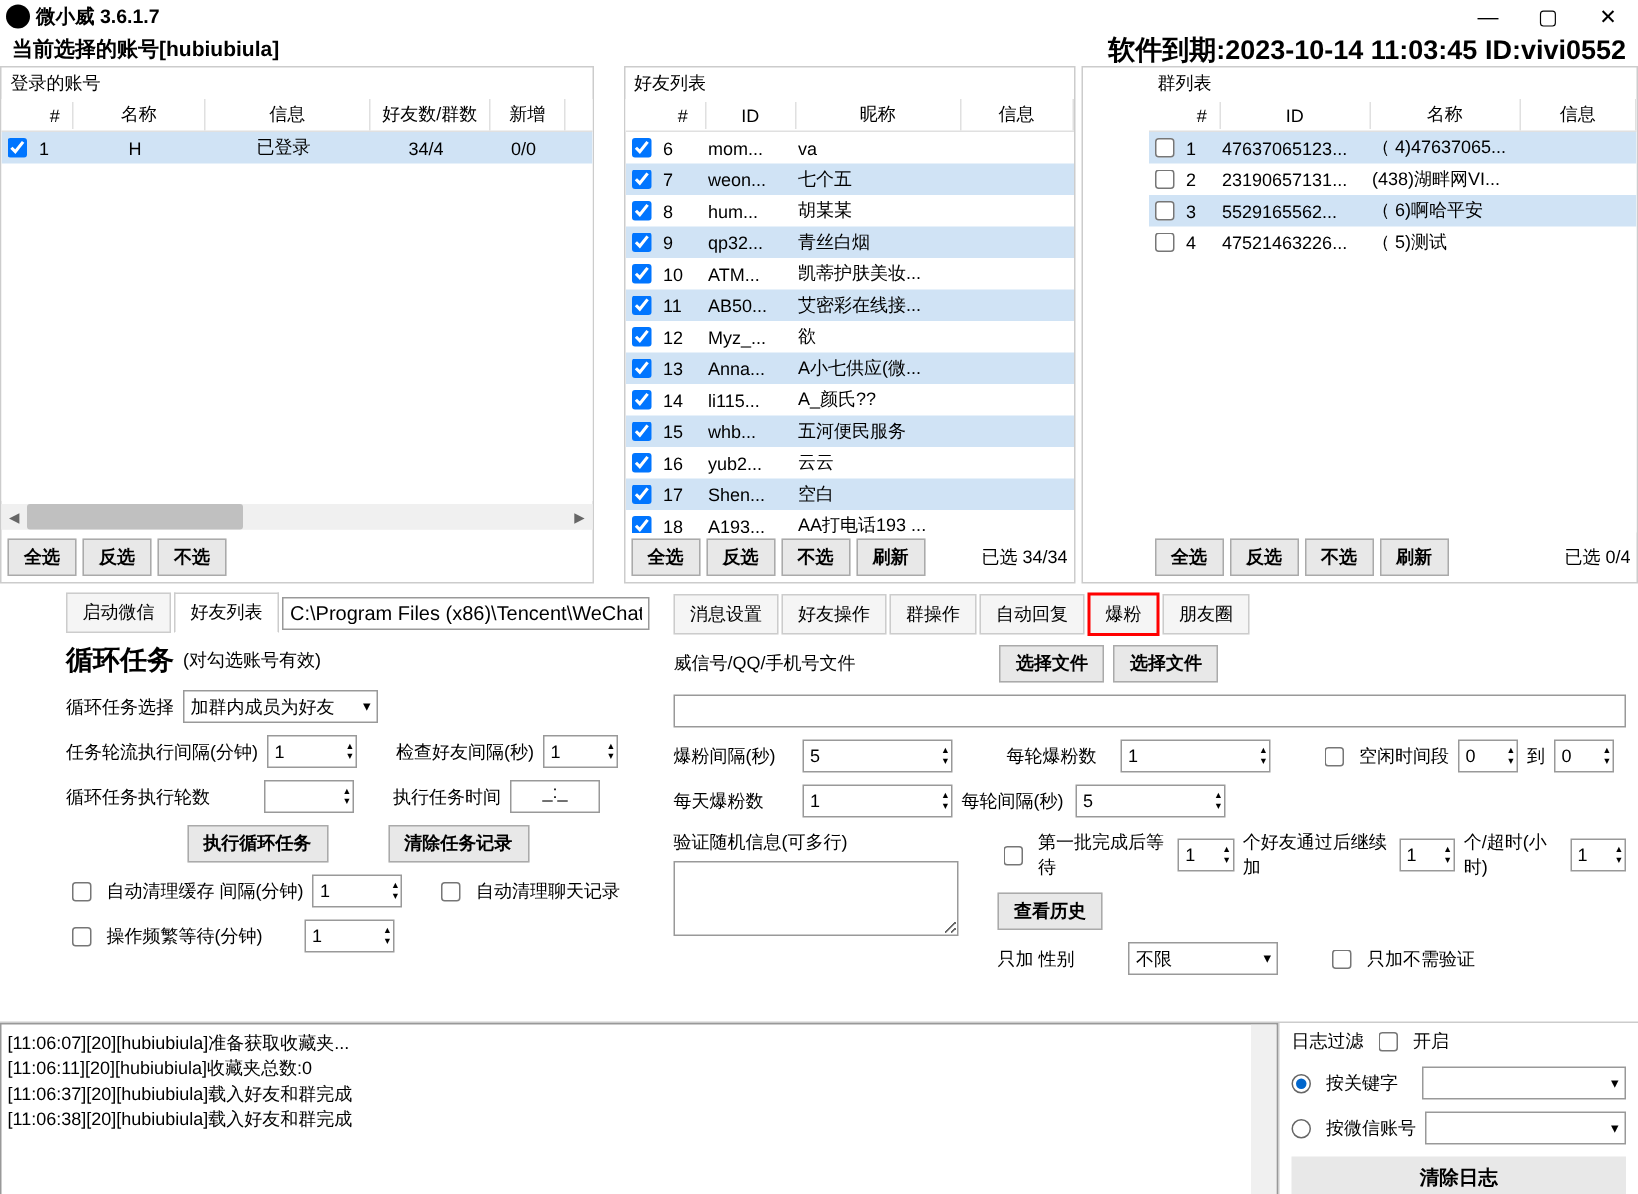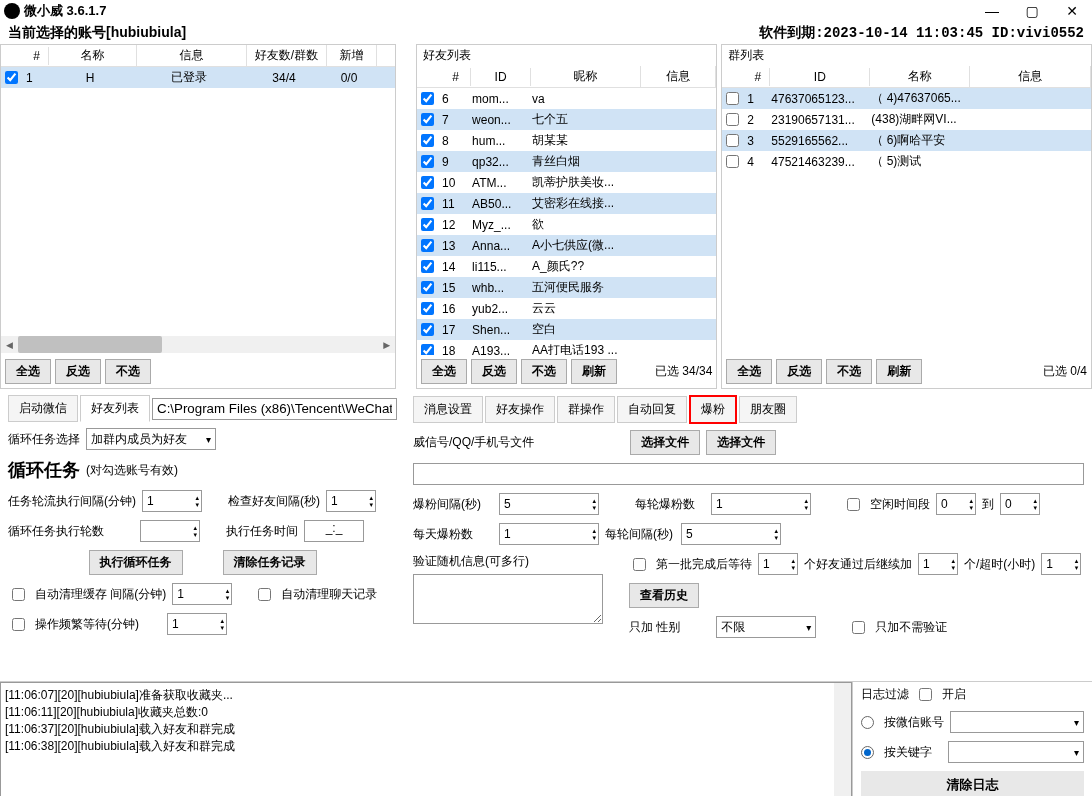--- a/index.html
+++ b/index.html
@@ -3,43 +3,43 @@
 <meta charset="utf-8">
 <style>
 * { box-sizing: border-box; margin: 0; padding: 0; }
 body { font-family: "Microsoft YaHei", SimSun, sans-serif; font-size: 12px; background: #fff; width: 1092px; height: 796px; overflow: hidden; }
 .titlebar { height: 22px; display: flex; align-items: center; padding: 0 4px; background: #fff; }
 .titlebar .icon { width: 16px; height: 16px; background: #000; border-radius: 50%; margin-right: 4px; }
 .titlebar .title { font-weight: bold; font-size: 13px; flex: 1; }
 .winbtns { display: flex; gap: 8px; }
 .winbtn { width: 32px; height: 18px; display: flex; align-items: center; justify-content: center; font-size: 14px; }
 .header2 { height: 22px; display: flex; align-items: center; padding: 0 8px; font-weight: bold; font-size: 14px; }
-.header2 .right { margin-left: auto; font-family: Liberation Mono, monospace; font-size: 14px; }
+.header2 .right { margin-left: auto; font-family: Liberation Sans, sans-serif; font-size: 18px; }
 .main { display: flex; height: 345px; }
 .panel { border: 1px solid #ccc; display: flex; flex-direction: column; }
 .panel-title { padding: 2px 6px; font-size: 12px; }
 .accounts { width: 405px; }
 .friends { width: 308px; margin-left: 20px; }
-.groups { width: 379px; margin-left: 4px; }
+.groups { width: 379px; margin-left: 4px; padding-left: 44px; }
 .thead { display: flex; background: #fff; border-bottom: 1px solid #e0e0e0; height: 22px; align-items: center; }
 .th { padding: 2px 6px; border-right: 1px solid #e0e0e0; text-align: center; }
 .tbody { flex: 1; overflow-y: auto; background: #fff; }
 .row { display: flex; height: 21px; align-items: center; }
 .row.sel { background: #d0e3f5; }
 .td { padding: 0 4px; overflow: hidden; white-space: nowrap; text-overflow: ellipsis; }
 .cb { width: 13px; height: 13px; margin: 0 4px; }
 .scrollbar-h { height: 17px; background: #f0f0f0; display: flex; align-items: center; margin: 2px 0; }
 .sb-btn { width: 17px; height: 17px; background: #f0f0f0; display: flex; align-items: center; justify-content: center; font-size: 9px; color: #666; }
 .sb-track { flex: 1; height: 17px; background: #f0f0f0; position: relative; }
 .sb-thumb { height: 17px; background: #c0c0c0; border-radius: 2px; position: absolute; }
 .btnrow { display: flex; gap: 4px; padding: 4px; align-items: center; }
 .btn { background: #e8e8e8; border: 1px solid #aaa; padding: 3px 10px; font-size: 12px; cursor: pointer; font-weight: bold; }
 .sel-label { margin-left: auto; font-size: 12px; }
 .mid-section { display: flex; height: 290px; margin-top: 2px; }
-.left-col { width: 405px; padding: 4px 8px; }
+.left-col { width: 405px; padding: 4px 8px; margin-left: 36px; }
 .right-col { flex: 1; padding: 4px 8px; }
 .tabrow { display: flex; align-items: center; gap: 2px; margin-bottom: 6px; }
 .tab { padding: 4px 10px; background: #f5f5f5; border: 1px solid #ccc; cursor: pointer; }
 .tab.active { background: #fff; border-bottom: 1px solid #fff; }
 .tab.highlight { border: 2px solid red; }
 .pathbox { flex: 1; border: 1px solid #999; padding: 2px 4px; height: 22px; }
 .form-line { display: flex; align-items: center; gap: 6px; margin-bottom: 8px; }
 .label { font-size: 12px; }
 .combo { border: 1px solid #999; padding: 2px 4px; height: 22px; display: flex; align-items: center; background: #fff; }
 .combo::after { content: "▾"; margin-left: auto; font-size: 10px; }
@@ -70,20 +70,21 @@
 </div>
 
 <div class="header2">
   <span>当前选择的账号[hubiubiula]</span>
   <span class="right">软件到期:2023-10-14 11:03:45 ID:vivi0552</span>
 </div>
 
 <div class="main">
 
   <div class="panel accounts">
+    <div class="panel-title">登录的账号</div>
     <div class="thead">
       <div style="width:24px"></div>
       <div class="th" style="width:24px">#</div>
       <div class="th" style="width:88px">名称</div>
       <div class="th" style="width:110px">信息</div>
       <div class="th" style="width:80px">好友数/群数</div>
       <div class="th" style="width:50px">新增</div>
     </div>
     <div class="tbody" id="acc-body">
         <div class="row sel">
@@ -231,21 +232,21 @@
         </div>
         <div class="row sel">
           <input type="checkbox" class="cb" style="">
           <div class="td" style="width:24px">3</div>
           <div class="td" style="width:100px">552916556​2...</div>
           <div class="td" style="width:100px">（ 6)啊哈平安</div>
         </div>
         <div class="row ">
           <input type="checkbox" class="cb" style="">
           <div class="td" style="width:24px">4</div>
-          <div class="td" style="width:100px">475214632​39...</div>
+          <div class="td" style="width:100px">475214632​26...</div>
           <div class="td" style="width:100px">（ 5)测试</div>
         </div>
       </div>
     <div class="btnrow">
       <button class="btn">全选</button>
       <button class="btn">反选</button>
       <button class="btn">不选</button>
       <button class="btn">刷新</button>
       <span class="sel-label">已选 0/4</span>
     </div>
@@ -253,28 +254,28 @@
 </div>
 
 <div class="mid-section">
   <div class="left-col">
     <div class="tabrow">
       <div class="tab">启动微信</div>
       <div class="tab active">好友列表</div>
       <input class="pathbox" value="C:\Program Files (x86)\Tencent\WeChat\\" style="">
     </div>
     <div class="form-line">
+      <span class="big-title">循环任务</span>
+      <span class="label">(对勾选账号有效)</span>
+    </div>
+    <div class="form-line">
       <span class="label">循环任务选择</span>
       <div class="combo" style="width:130px">
           <span>加群内成员为好友</span>
         </div>
-    </div>
-    <div class="form-line">
-      <span class="big-title">循环任务</span>
-      <span class="label">(对勾选账号有效)</span>
     </div>
     <div class="form-line">
       <span class="label">任务轮流执行间隔(分钟)</span>
       <div class="spin" style="width:60px">
           <span>1</span>
         </div>
       <span class="label" style="margin-left:20px">检查好友间隔(秒)</span>
       <div class="spin" style="width:50px">
           <span>1</span>
         </div>
@@ -396,25 +397,25 @@
       <div class="log-line">[11:06:38][20][hubiubiula]载入好友和群完成</div>
       <div class="scroll-v"></div>
   </div>
   <div class="log-side">
     <div class="form-line">
       <span class="label">日志过滤</span>
       <input type="checkbox" class="cb" style="">
       <span class="label">开启</span>
     </div>
     <div class="form-line">
+      <span class="radio on"></span>
+      <span class="label">按关键字</span>
+      <div class="combo" style="flex:1;margin-left:10px"></div>
+    </div>
+    <div class="form-line">
       <span class="radio"></span>
       <span class="label">按微信账号</span>
       <div class="combo" style="flex:1"></div>
     </div>
-    <div class="form-line">
-      <span class="radio on"></span>
-      <span class="label">按关键字</span>
-      <div class="combo" style="flex:1;margin-left:10px"></div>
-    </div>
     <div class="bigbtn">清除日志</div>
 
   </div>
 </div>
 
 </body></html>

